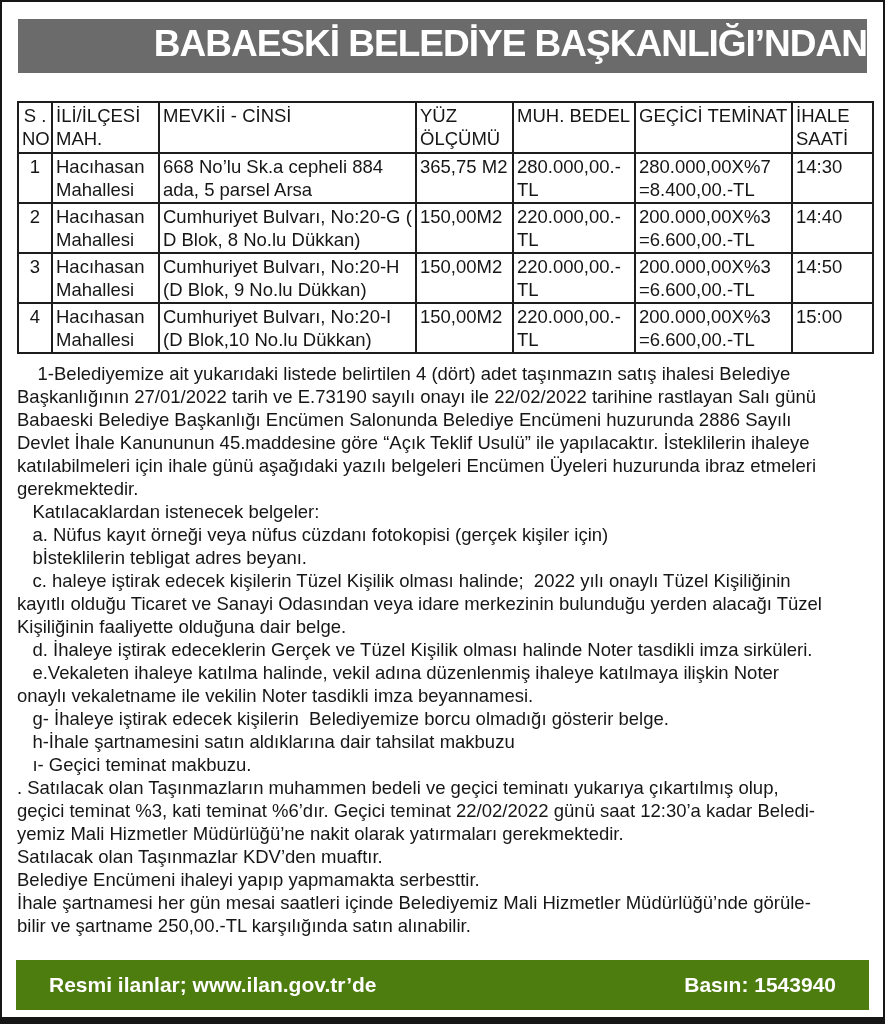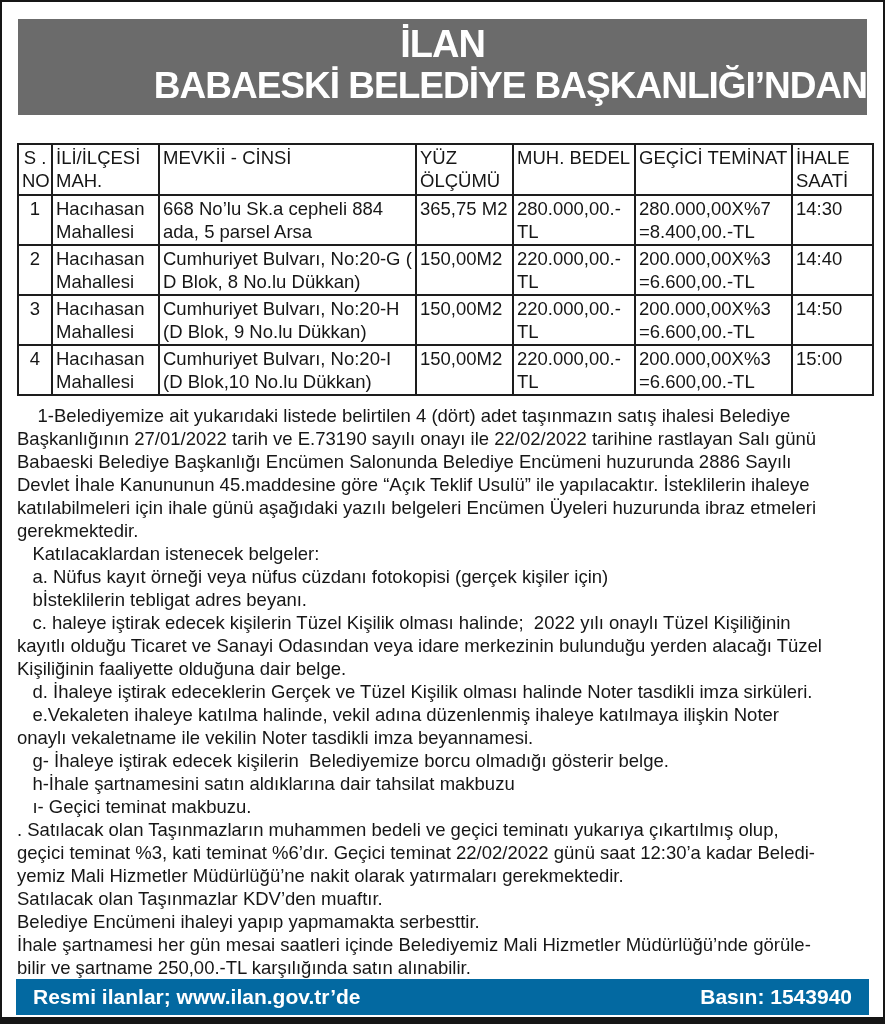--- a/index.html
+++ b/index.html
@@ -66,40 +66,39 @@
   .bodytext {
     margin: 3px 15px 0 15px;
     font-size: 18.5px;
     line-height: 23px;
     white-space: pre-wrap;
   }
   .bodytext .line { min-height: 23px; }
 
   
   .footer {
-    background: #0369a1;
+    background: #4d7c0f;
     color: #ffffff;
     margin: auto 14px 7px 14px;
-    height: 36px;
+    height: 50px;
     display: flex;
     justify-content: space-between;
     align-items: center;
-    padding: 0 17px;
+    padding: 0 33px;
     font-weight: bold;
     font-size: 21px;
     flex: none;
   }
 </style>
 </head>
 <body>
 
 <div class="page">
 
   <div class="band">
-    <div class="l1">İLAN</div>
     <div class="l2">BABAESKİ BELEDİYE BAŞKANLIĞI’NDAN</div>
   </div>
 
   <table class="auction">
     <colgroup>
         <col style="width: 34px;">
         <col style="width: 107px;">
         <col style="width: 257px;">
         <col style="width: 97px;">
         <col style="width: 122px;">

